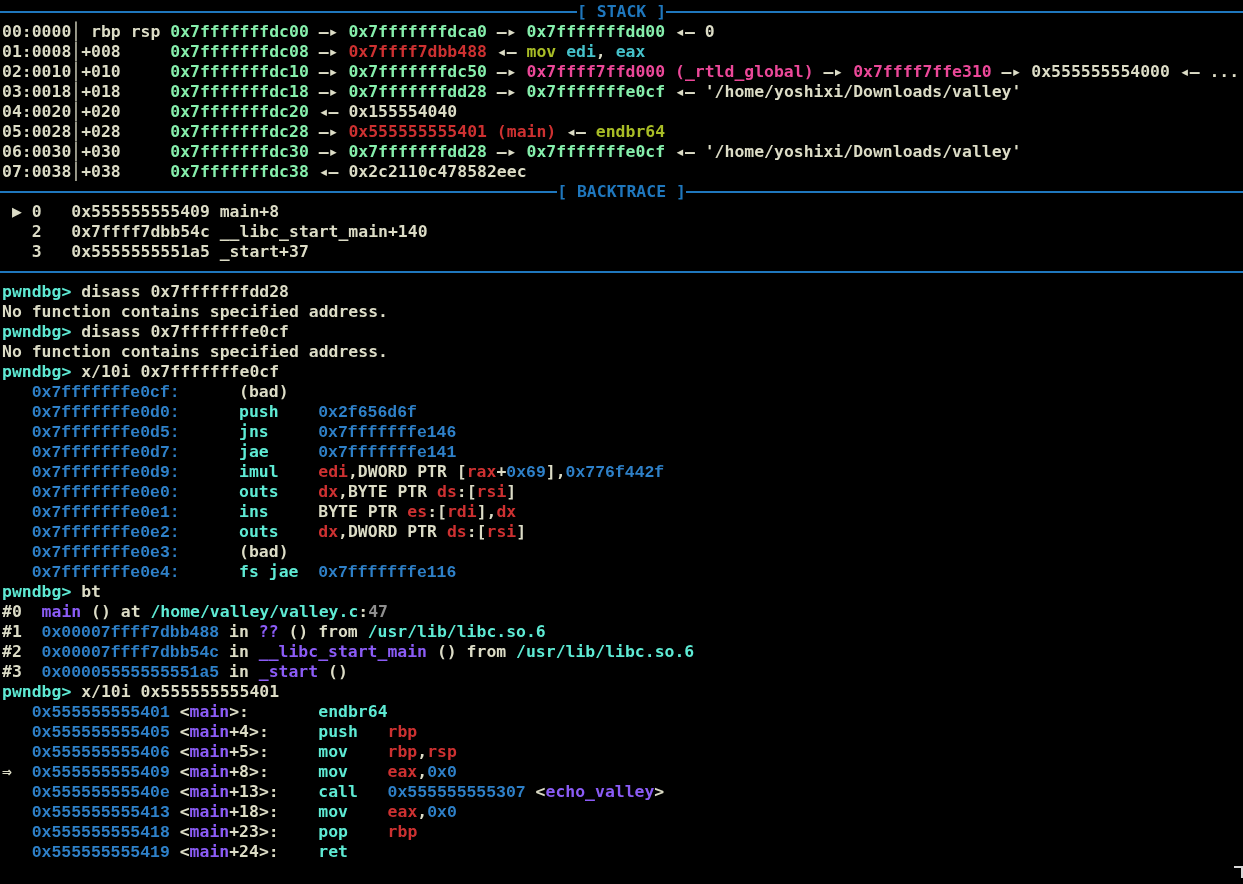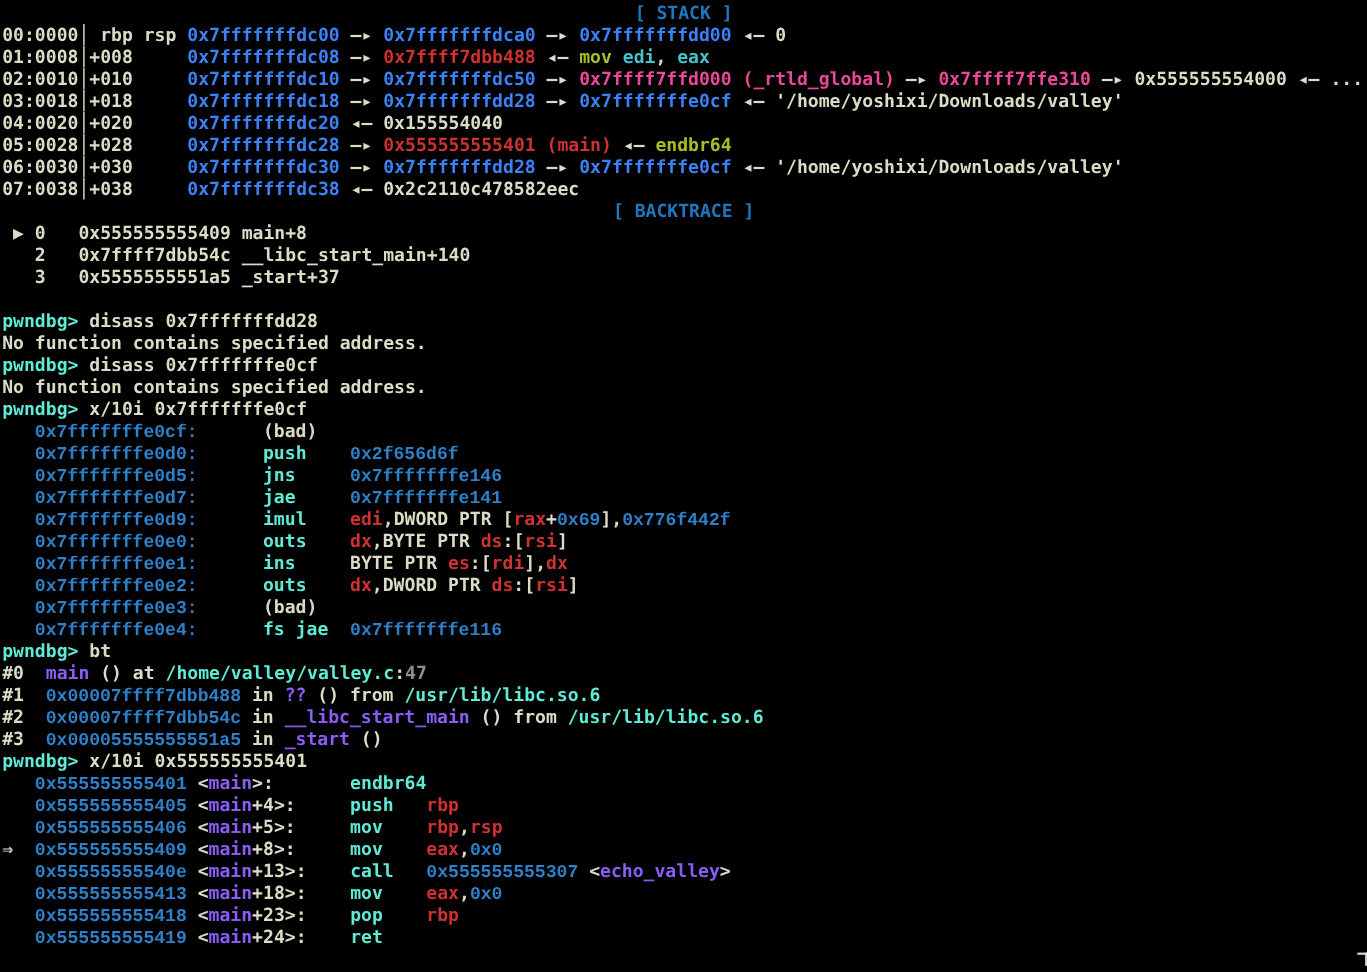--- a/index.html
+++ b/index.html
@@ -1,26 +1,26 @@
 <!DOCTYPE html>
 <html><head>
 <meta charset="utf-8">
 <style>
   html,body{margin:0;padding:0;background:#000;}
   body{width:1243px;height:884px;overflow:hidden;position:relative;
        font-family:"DejaVu Sans Mono","DejaVu Sans",monospace;
        font-weight:700;font-size:16.45px;}
   #terminal{position:absolute;left:0;top:2px;width:1243px;}
-  .line{height:20px;line-height:20px;white-space:pre;padding-left:2px;flex-direction:column;}
+  .line{height:20px;line-height:20px;white-space:pre;padding-left:2px;}
   .line span{white-space:pre;}
   .rule{display:flex;align-items:center;padding-left:0;}
   .bar{flex:1 1 auto;height:2px;background:#1f77bd;}
   .rule-label{flex:0 0 auto;color:#1f77bd;line-height:20px;}
   .fg{color:#dcdcc6;}
-  .yel{color:#3b82f6;}
+  .yel{color:#86efac;}
   .gold{color:#8b5cf6;}
   .red{color:#cd3131;}
   .mag{color:#ec4899;}
   .grn{color:#5eead4;}
   .lim{color:#a9bd26;}
   .cyn{color:#45c1ca;}
   .blu{color:#2e80c8;font-family:Liberation Mono, monospace;}
   .gry{color:#8f8f8f;}
   #cursor-artifact{position:absolute;left:1234px;top:866px;width:7px;height:10px;
        border-top:2px solid #d8d8d8;border-right:2px solid #d8d8d8;}

